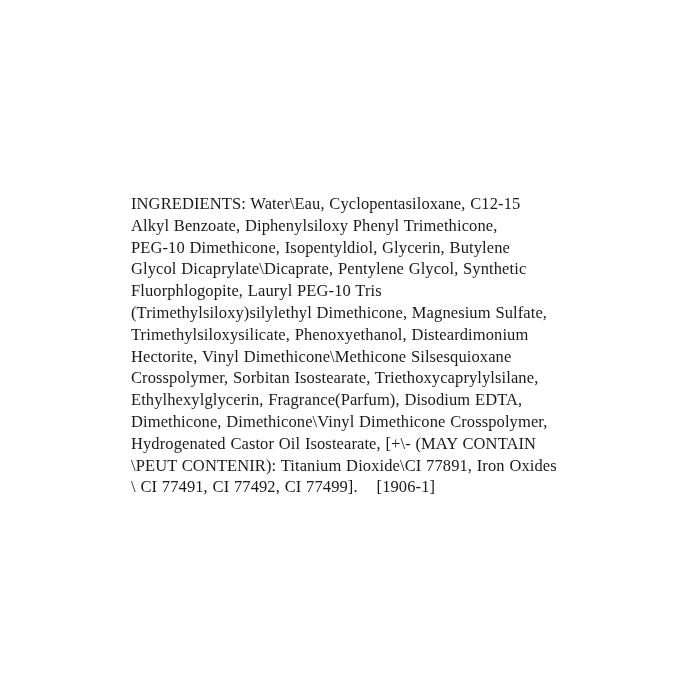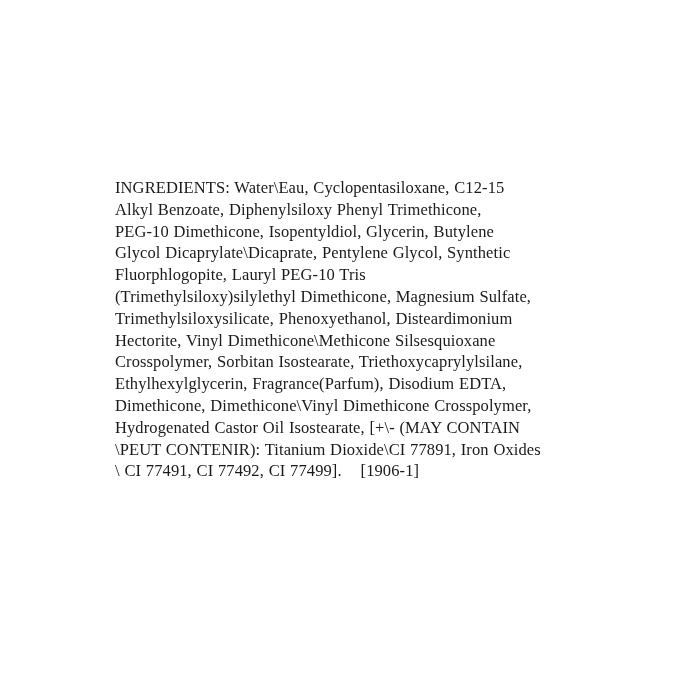--- a/index.html
+++ b/index.html
@@ -17,21 +17,21 @@
   .page {
     position: absolute;
     inset: 0;
     background: #ffffff;
   }
   .ingredients-text {
     position: absolute;
     left: 115px;
     top: 177px;
     width: 474px;
-    margin: 0;
+    margin: 16px;
     font-family: "Liberation Serif", "DejaVu Serif", serif;
     font-size: 16.5px;
     line-height: 21.8px;
     letter-spacing: 0.1px;
     color: #1a1a1a;
     white-space: pre-wrap;       
     word-spacing: 0.5px;
     text-rendering: optimizeLegibility;
   }
 </style>

